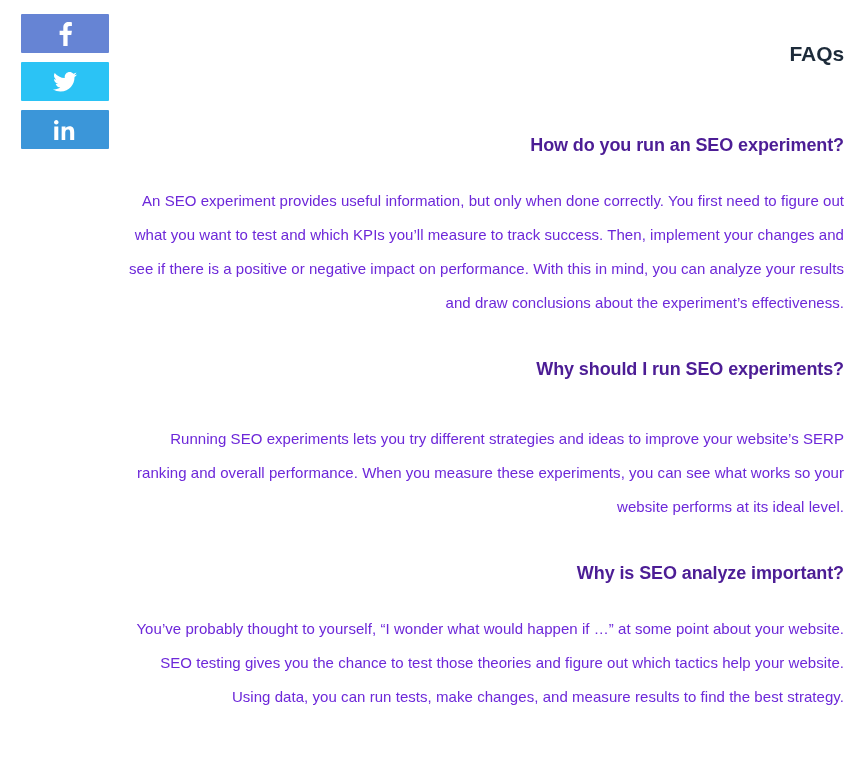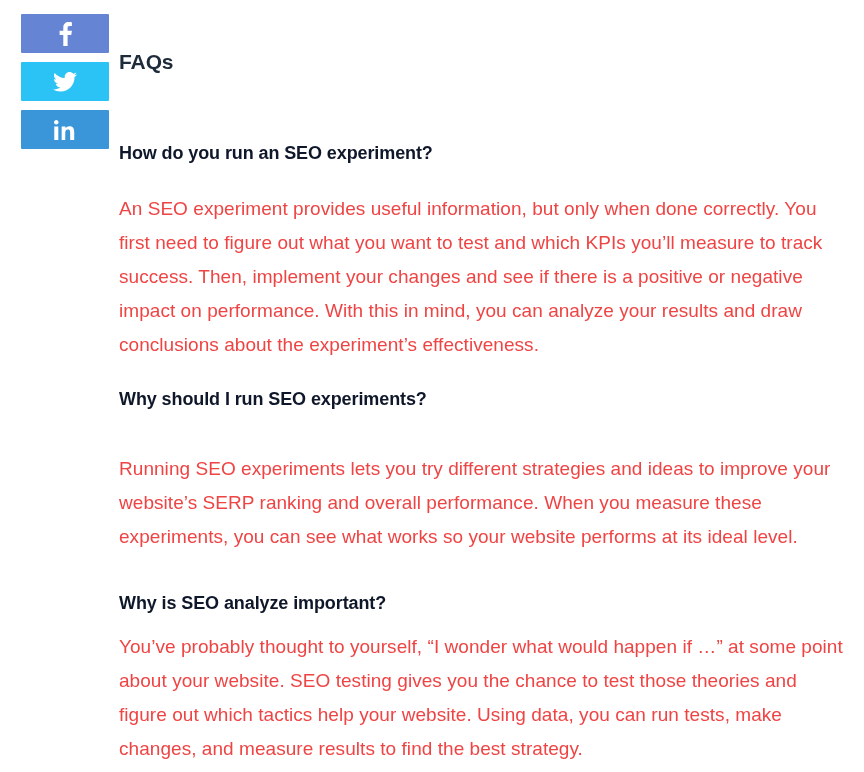--- a/index.html
+++ b/index.html
@@ -42,61 +42,62 @@
   .share-btn .glyph {
     color: #ffffff;
     font-weight: bold;
     line-height: 1;
   }
 
   
   .article {
     position: absolute;
     left: 119px;
-    top: 16px;
+    top: 8px;
     width: 725px;
     padding-top: 32px;
+    text-align: right;
   }
 
   .faq-title {
     margin: 0 0 0 0;
     font-size: 21px;
     font-weight: bold;
     letter-spacing: -0.1px;
     color: #1d2b3a;
     line-height: 28px;
   }
 
   .qa-block { margin-top: 0; }
 
   .qa-question {
     margin: 0;
     font-size: 18px;
     font-weight: bold;
-    color: #0f172a;
+    color: #4c1d95;
     line-height: 26px;
     letter-spacing: -0.1px;
   }
 
   .qa-answer {
     margin: 0;
-    font-size: 19px;
+    font-size: 15px;
     font-weight: normal;
-    color: #ef4444;
+    color: #6d28d9;
     line-height: 34px;
     letter-spacing: 0.05px;
   }
 
   
   .q1 { margin-top: 64px; }
   .a1 { margin-top: 26px; }
-  .q2 { margin-top: 24px; }
+  .q2 { margin-top: 36px; }
   .a2 { margin-top: 40px; }
   .q3 { margin-top: 36px; }
-  .a3 { margin-top: 14px; }
+  .a3 { margin-top: 26px; }
 </style>
 </head>
 <body>
 
 <div class="share-rail">
 
   <button class="share-btn" style="background:#6684d4;">
     <span class="glyph">
       <svg width="13" height="24" viewBox="0 0 13 24" aria-hidden="true">
         <path fill="#ffffff" d="M8.6 24V13.1h3.7l0.6-4.3H8.6V6.1c0-1.2 0.3-2.1 2.1-2.1h2.2V0.2C12.5 0.1 11.2 0 9.7 0 6.5 0 4.3 1.9 4.3 5.5v3.3H0.6v4.3h3.7V24H8.6z"></path>

